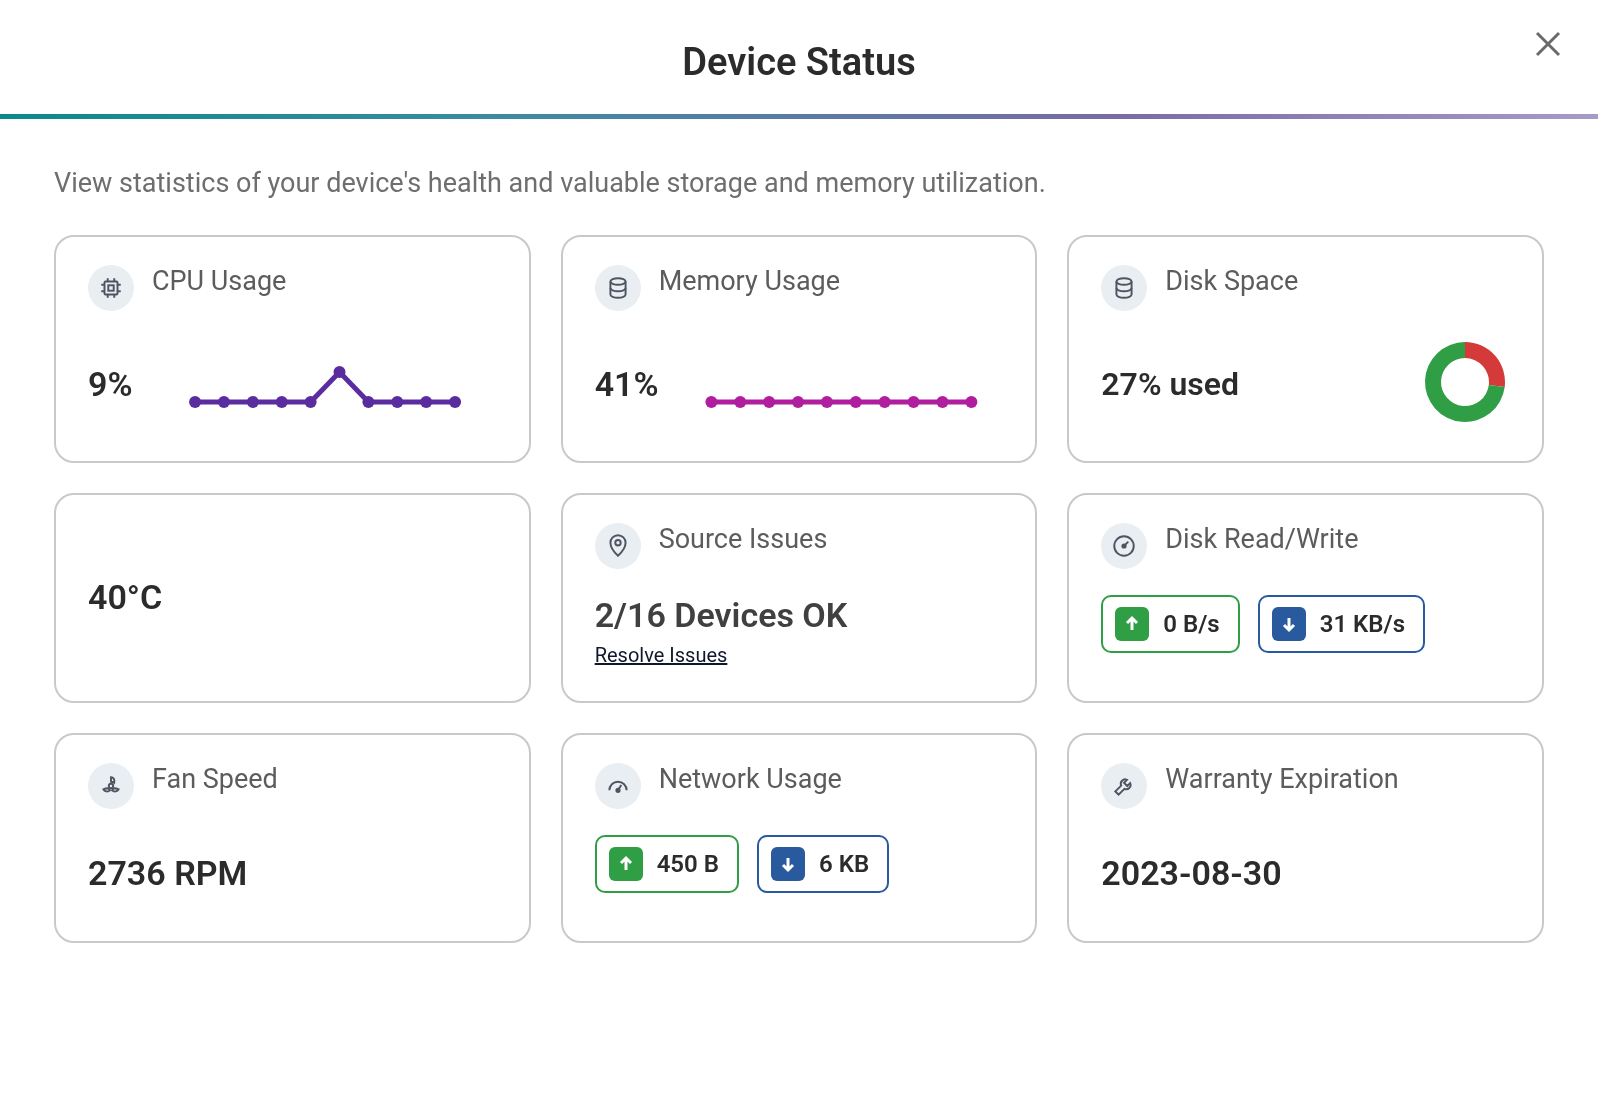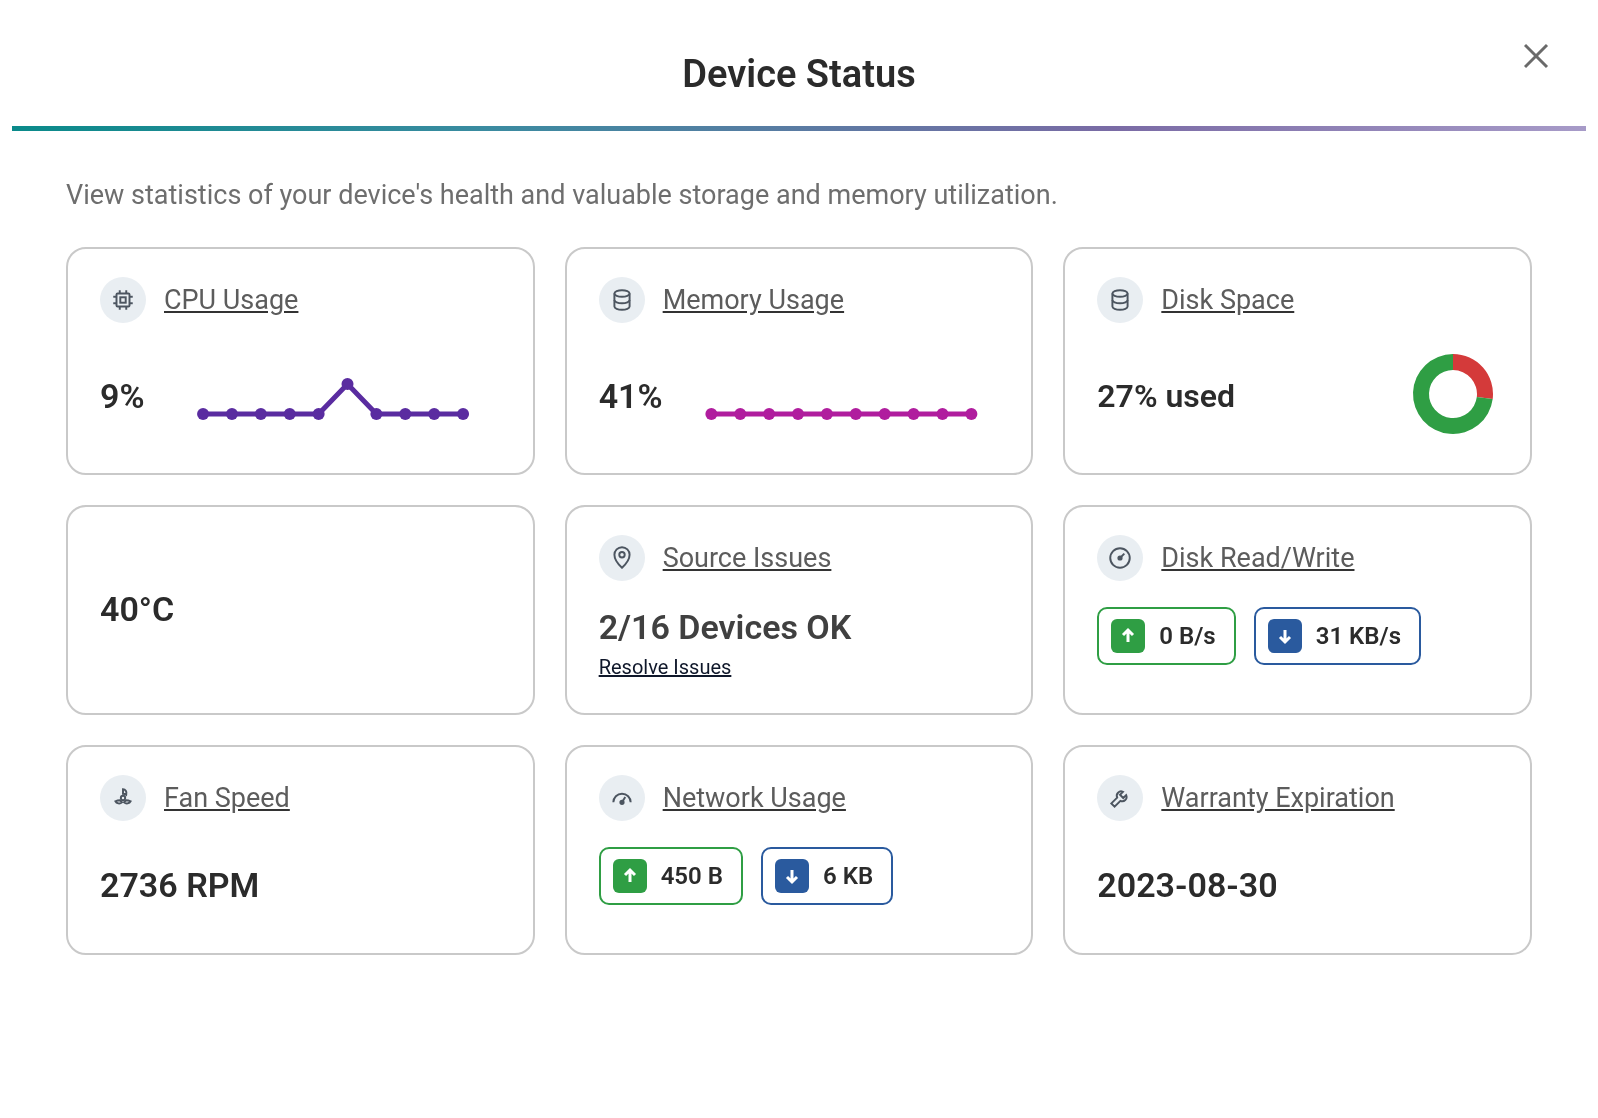--- a/index.html
+++ b/index.html
@@ -12,21 +12,21 @@
     background: #fff;
     color: #333;
     width: 1598px;
     height: 1118px;
     overflow: hidden;
   }
   .modal {
     position: relative;
     width: 100%;
     height: 100%;
-    padding: 12px;
+    padding: 0;
   }
   .header {
     position: relative;
     text-align: center;
     padding: 40px 0 30px 0;
     border-bottom: 5px solid;
     border-image: linear-gradient(to right, #0a8a8a 0%, #3a8ba0 30%, #7a6ba5 70%, #a79bc8 100%) 1;
   }
   .header h1 {
     font-size: 38px;
@@ -60,24 +60,22 @@
   .card {
     border: 2px solid #c9c9c9;
     border-radius: 20px;
     padding: 28px 32px 30px 32px;
     min-height: 210px;
     display: flex;
     flex-direction: column;
   }
   .card-head {
     display: flex;
-    align-items: center;
     gap: 18px;
     margin-bottom: 26px;
-    text-decoration: underline;
   }
   .icon-circle {
     width: 46px;
     height: 46px;
     border-radius: 50%;
     background: #e9eef2;
     display: flex;
     align-items: center;
     justify-content: center;
     flex-shrink: 0;

